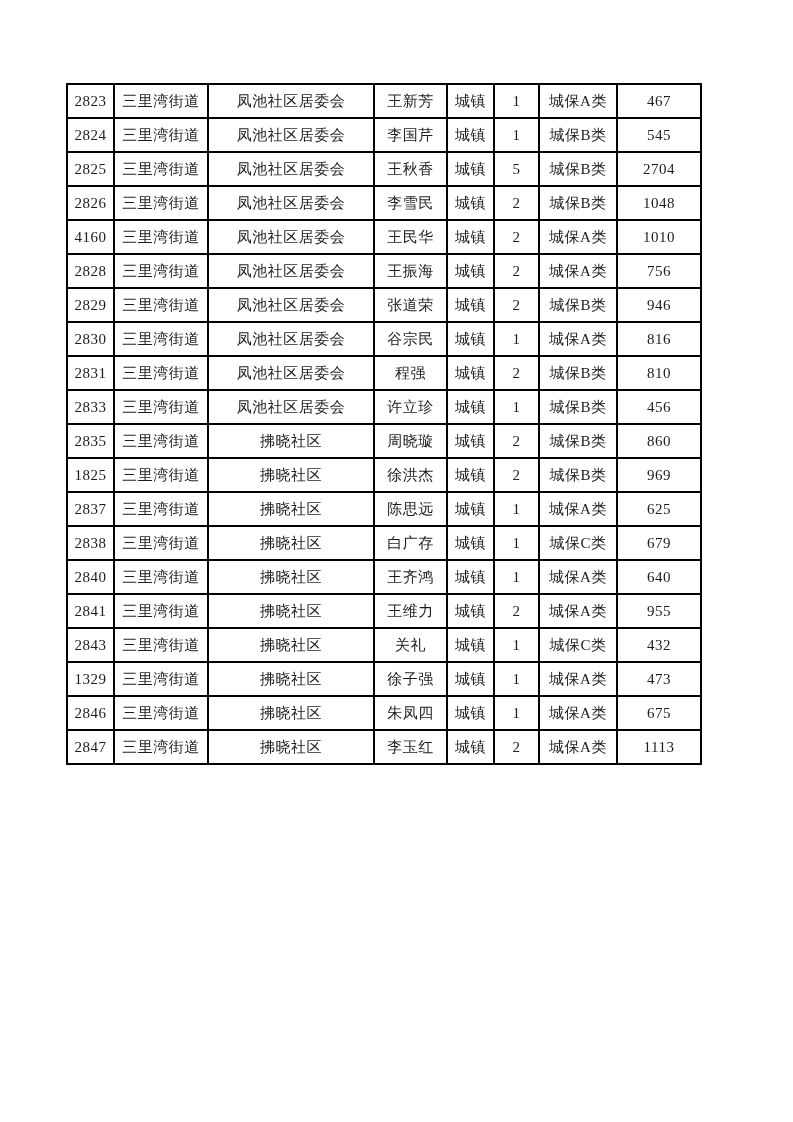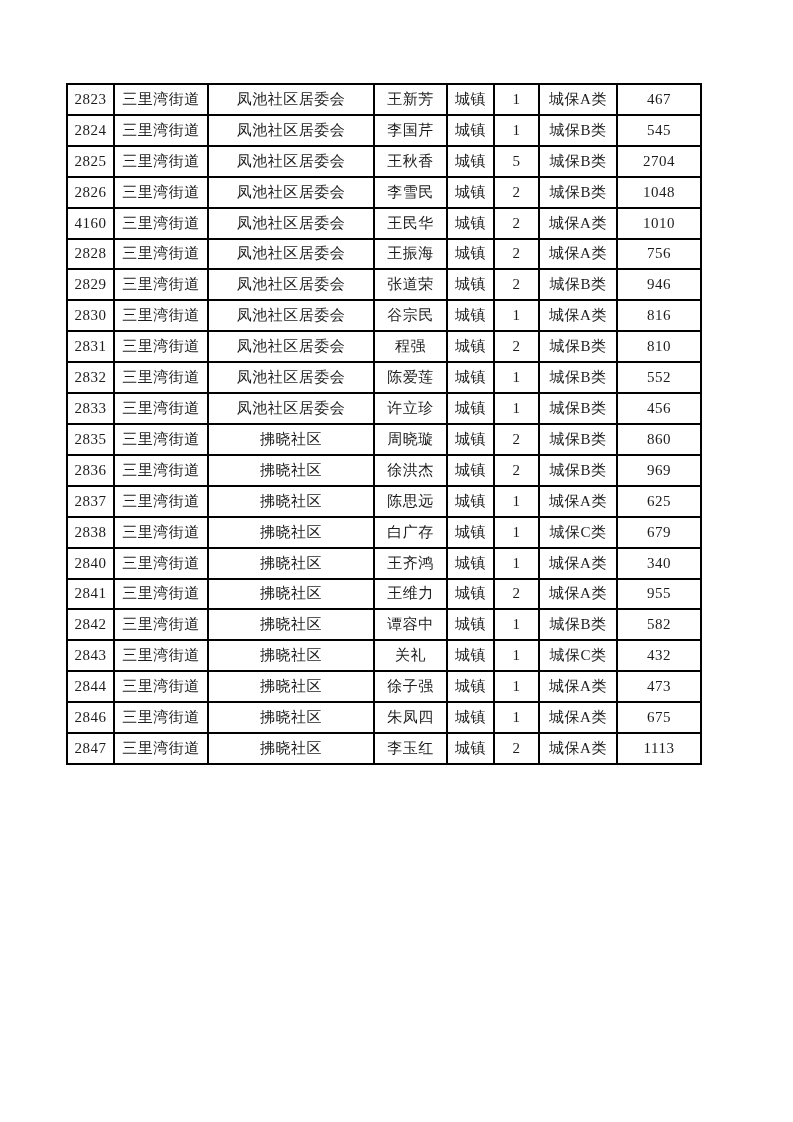--- a/index.html
+++ b/index.html
@@ -137,51 +137,41 @@
           <td>2831</td>
           <td>三里湾街道</td>
           <td>凤池社区居委会</td>
           <td>程强</td>
           <td>城镇</td>
           <td>2</td>
           <td>城保B类</td>
           <td>810</td>
         </tr>
         <tr>
-          <td>2832</td>
-          <td>三里湾街道</td>
-          <td>凤池社区居委会</td>
-          <td>陈爱莲</td>
-          <td>城镇</td>
-          <td>1</td>
-          <td>城保B类</td>
-          <td>552</td>
-        </tr>
-        <tr>
           <td>2833</td>
           <td>三里湾街道</td>
           <td>凤池社区居委会</td>
           <td>许立珍</td>
           <td>城镇</td>
           <td>1</td>
           <td>城保B类</td>
           <td>456</td>
         </tr>
         <tr>
           <td>2835</td>
           <td>三里湾街道</td>
           <td>拂晓社区</td>
           <td>周晓璇</td>
           <td>城镇</td>
           <td>2</td>
           <td>城保B类</td>
           <td>860</td>
         </tr>
         <tr>
-          <td>2836</td>
+          <td>1825</td>
           <td>三里湾街道</td>
           <td>拂晓社区</td>
           <td>徐洪杰</td>
           <td>城镇</td>
           <td>2</td>
           <td>城保B类</td>
           <td>969</td>
         </tr>
         <tr>
           <td>2837</td>
@@ -204,54 +194,44 @@
           <td>679</td>
         </tr>
         <tr>
           <td>2840</td>
           <td>三里湾街道</td>
           <td>拂晓社区</td>
           <td>王齐鸿</td>
           <td>城镇</td>
           <td>1</td>
           <td>城保A类</td>
-          <td>340</td>
+          <td>640</td>
         </tr>
         <tr>
           <td>2841</td>
           <td>三里湾街道</td>
           <td>拂晓社区</td>
           <td>王维力</td>
           <td>城镇</td>
           <td>2</td>
           <td>城保A类</td>
           <td>955</td>
-        </tr>
-        <tr>
-          <td>2842</td>
-          <td>三里湾街道</td>
-          <td>拂晓社区</td>
-          <td>谭容中</td>
-          <td>城镇</td>
-          <td>1</td>
-          <td>城保B类</td>
-          <td>582</td>
         </tr>
         <tr>
           <td>2843</td>
           <td>三里湾街道</td>
           <td>拂晓社区</td>
           <td>关礼</td>
           <td>城镇</td>
           <td>1</td>
           <td>城保C类</td>
           <td>432</td>
         </tr>
         <tr>
-          <td>2844</td>
+          <td>1329</td>
           <td>三里湾街道</td>
           <td>拂晓社区</td>
           <td>徐子强</td>
           <td>城镇</td>
           <td>1</td>
           <td>城保A类</td>
           <td>473</td>
         </tr>
         <tr>
           <td>2846</td>

